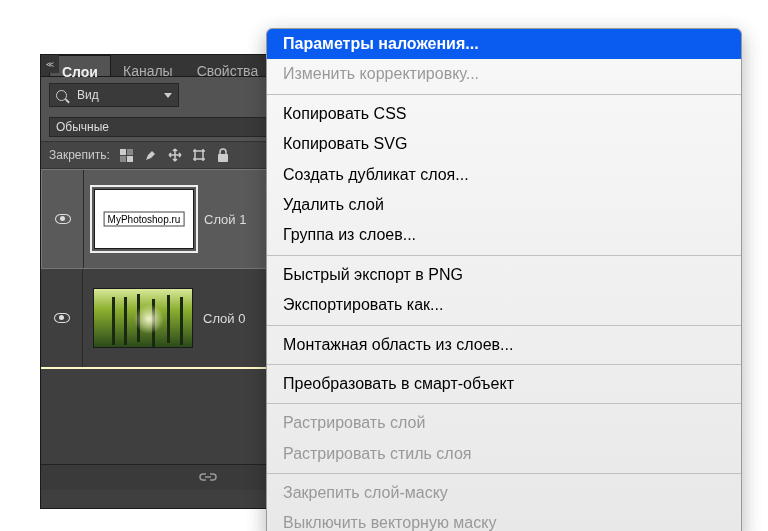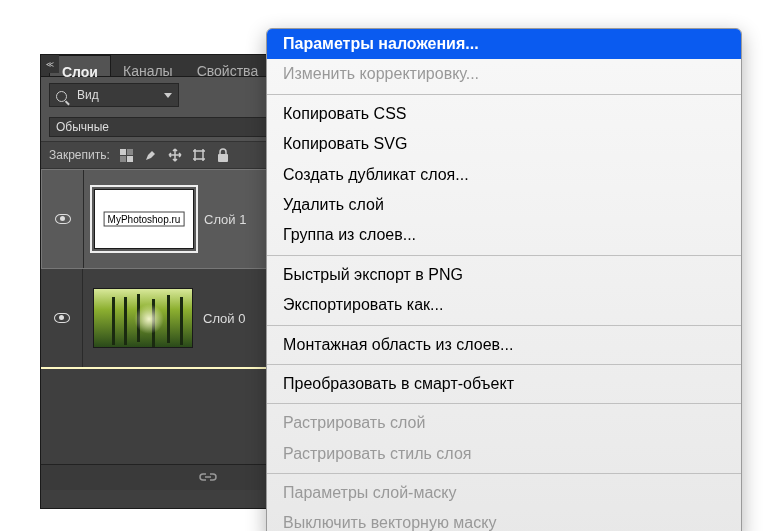--- a/index.html
+++ b/index.html
@@ -58,21 +58,21 @@
   <div class="panel-flex">
     <div class="tab-row">
       <div class="tab-spacer"></div>
       <div class="tab active">Слои</div>
       <div class="tab">Каналы</div>
       <div class="tab">Свойства</div>
     </div>
 
     <div class="filter-row">
       <div class="filter-dd">
-        <span style="display:flex;align-items:flex-end;gap:6px;">
+        <span style="display:flex;align-items:center;gap:6px;">
           <span class="search"></span>
           <span>Вид</span>
         </span>
         <span class="caret"></span>
       </div>
     </div>
 
     <div class="blend-row">
       <div class="blend-dd">
         <span>Обычные</span>
@@ -160,15 +160,15 @@
     <div class="menu-item">Быстрый экспорт в PNG</div>
     <div class="menu-item">Экспортировать как...</div>
     <div class="menu-sep"></div>
     <div class="menu-item">Монтажная область из слоев...</div>
     <div class="menu-sep"></div>
     <div class="menu-item">Преобразовать в смарт-объект</div>
     <div class="menu-sep"></div>
     <div class="menu-item disabled">Растрировать слой</div>
     <div class="menu-item disabled">Растрировать стиль слоя</div>
     <div class="menu-sep"></div>
-    <div class="menu-item disabled">Параметры слой-маску</div>
+    <div class="menu-item disabled">Закрепить слой-маску</div>
     <div class="menu-item disabled">Выключить векторную маску</div>
   </div>
 
 </body></html>

